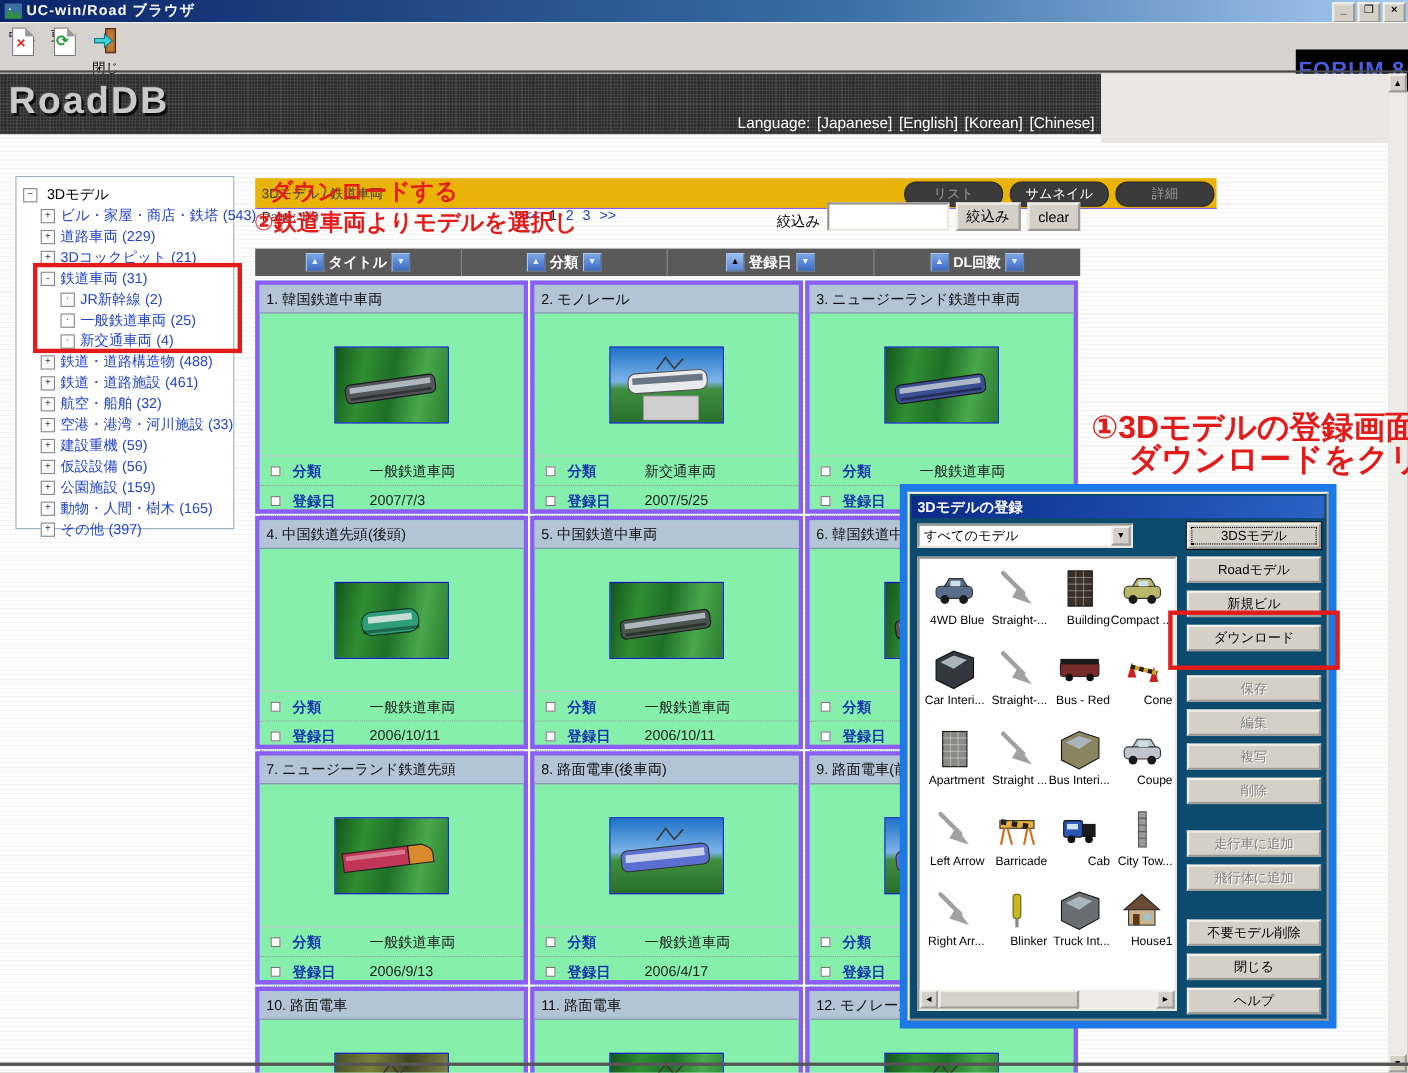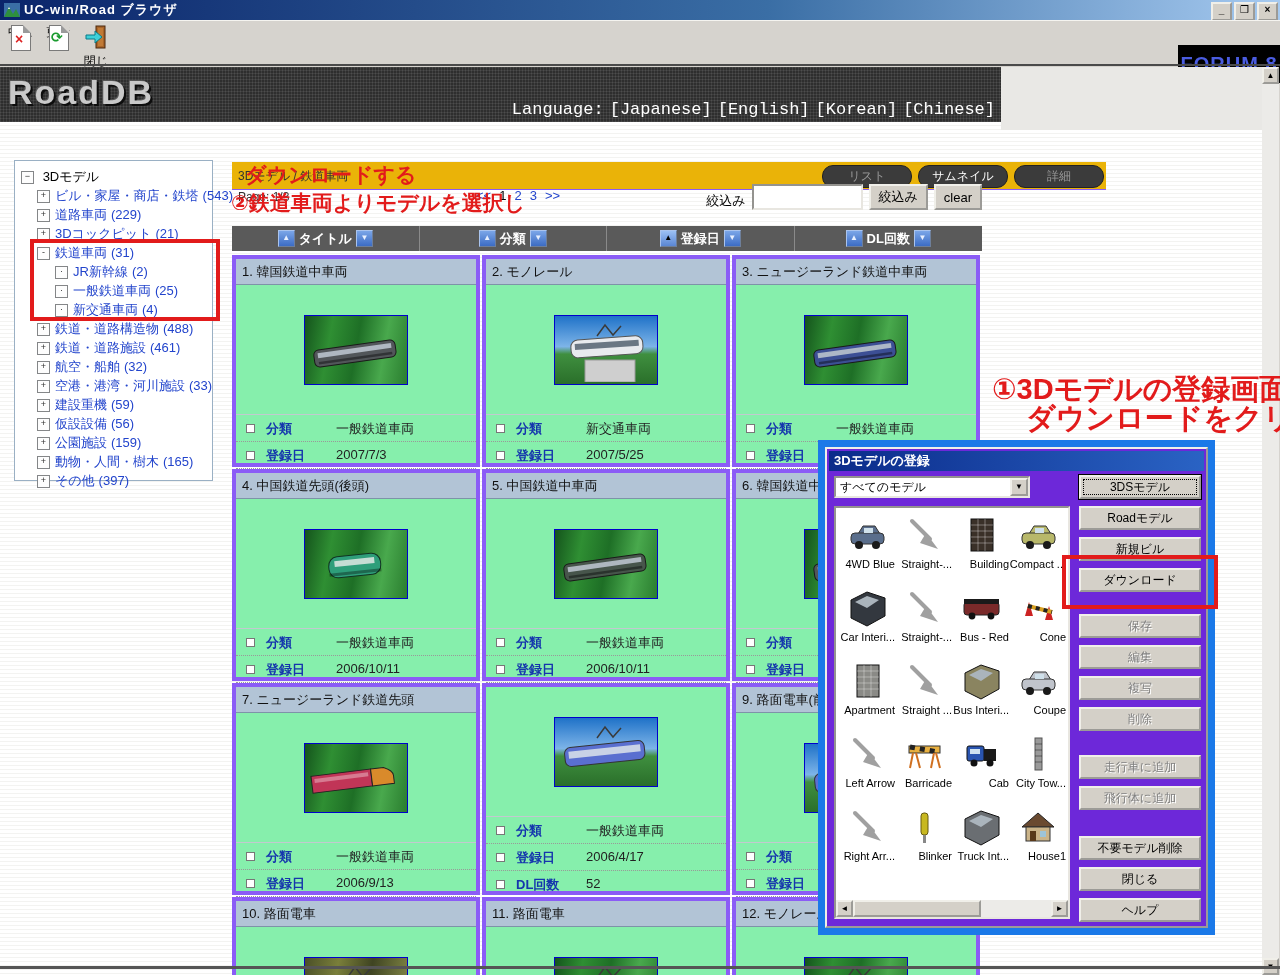--- a/index.html
+++ b/index.html
@@ -24,22 +24,22 @@
   .glyph{position:absolute;font-weight:bold;}
   .brand{position:absolute;right:0;top:24px;width:102px;height:38px;background:#000;
     color:#4a5ce0;font-weight:bold;font-size:20px;text-align:center;line-height:38px;letter-spacing:1px;}
   .chromeline{position:absolute;left:0;top:64px;width:1280px;height:2px;background:#4a4a4a;}
   
   .roadhdr{position:absolute;left:0;top:67px;width:1001px;height:55px;background-color:#2e2e2e;
     background-image:repeating-linear-gradient(0deg,rgba(255,255,255,.08) 0 1px,transparent 1px 3px),
       repeating-linear-gradient(90deg,rgba(255,255,255,.08) 0 1px,transparent 1px 3px);}
   .roadlogo{position:absolute;left:8px;top:6px;font-size:34px;font-weight:bold;color:#c9c9c9;
     letter-spacing:2px;text-shadow:2px 2px 0 #0d0d0d,-1px -1px 0 #555;}
-  .langline{position:absolute;right:6px;bottom:3px;color:#fff;font-size:17px;
-    font-family:Liberation Mono, monospace;}
+  .langline{position:absolute;right:6px;bottom:3px;color:#fff;font-size:14px;
+    font-family:Liberation Sans, sans-serif;}
   .langline a{color:#fff;text-decoration:none;margin-left:6px;}
   .rightgray{position:absolute;left:1001px;top:67px;width:261px;height:63px;background:#e9e8e5;}
   .pagebg{position:absolute;left:0;top:122px;width:1262px;height:853px;
     background:repeating-linear-gradient(180deg,#ffffff 0 3px,#f3f3f1 3px 4px);}
   
   .vscroll{position:absolute;left:1262px;top:67px;width:17px;height:908px;background:#ecebe8;}
   .sbtn{position:absolute;width:17px;height:17px;background:#d4d0c8;border:2px outset #f0efe9;
     font-size:8px;line-height:13px;text-align:center;color:#000;box-sizing:border-box;}
   
   .tree{position:absolute;left:14px;top:160px;width:199px;height:321px;background:#fff;
@@ -85,21 +85,21 @@
   .bg-field{background:linear-gradient(100deg,#14541c,#2f8f33 25%,#1e6f26 50%,#49a94d 75%,#2a7d2f);}
   .bg-sky{background:linear-gradient(180deg,#1f72c8 0%,#7db4e8 45%,#3f8f3f 56%,#2a6f2a 100%);}
   .bg-field-dark{background:linear-gradient(100deg,#4a4f28,#7a7f3a 30%,#3f4422 60%,#8a8f4a);}
   .frow{height:26px;border-bottom:1px dotted #999;position:relative;}
   .fbullet{position:absolute;left:10px;top:9px;width:7px;height:7px;border:1px solid #777;background:#fff;}
   .flab{position:absolute;left:30px;top:5px;font-size:13px;font-weight:bold;color:#1536ad;}
   .fval{position:absolute;left:100px;top:5px;font-size:13px;color:#222;}
   
   .dlgwrap{position:absolute;left:818px;top:440px;width:397px;height:495px;
     background:#1b79e8;z-index:50;}
-  .dlg{position:absolute;left:7px;top:7px;width:383px;height:481px;background:#6d28d9;
+  .dlg{position:absolute;left:7px;top:7px;width:383px;height:481px;background:#0c4a6e;
     border:2px outset #f0efe9;box-sizing:border-box;}
   .dlgtitle{position:absolute;left:2px;top:2px;right:2px;height:20px;
     background:linear-gradient(90deg,#0b2b8a,#2a63c4);color:#fff;font-weight:bold;font-size:13px;
     line-height:20px;padding-left:5px;}
   .combo{position:absolute;left:7px;top:27px;width:196px;height:22px;border:2px inset #e8e6e0;
     background:#fff;box-sizing:border-box;font-size:12px;line-height:18px;padding-left:4px;}
   .comboarr{position:absolute;right:0;top:0;width:18px;height:18px;background:#d4d0c8;
     border:2px outset #f0efe9;font-size:8px;line-height:14px;text-align:center;color:#000;box-sizing:border-box;}
   .listbox{position:absolute;left:7px;top:57px;width:236px;height:413px;border:2px inset #e8e6e0;
     background:#fff;box-sizing:border-box;overflow:hidden;}
@@ -428,20 +428,21 @@
           <span class="flab">登録日</span>
           <span class="fval">2006/9/13</span>
         </div>
         <div class="frow">
           <span class="fbullet"></span>
           <span class="flab">DL回数</span>
           <span class="fval">25</span>
         </div>
       </div>
       <div class="card">
+        <div class="cardtitle">8. 路面電車(後車両)</div>
         <div class="cardimg">
           <div class="thumb bg-sky"><svg width="100" height="66" viewBox="0 0 100 66">
               <polyline points="42,20 50,9 58,19 66,10" fill="none" stroke="#3a3a3a" stroke-width="1.5"></polyline>
               <g transform="rotate(-6 50 38)">
                 <rect x="10" y="26" width="80" height="19" rx="6" fill="#5a6fd0" stroke="#333"></rect>
                 <rect x="14" y="30" width="72" height="7" fill="#dde4ea" opacity=".85"></rect>
               </g>
             </svg></div>
         </div>
         <div class="frow">

